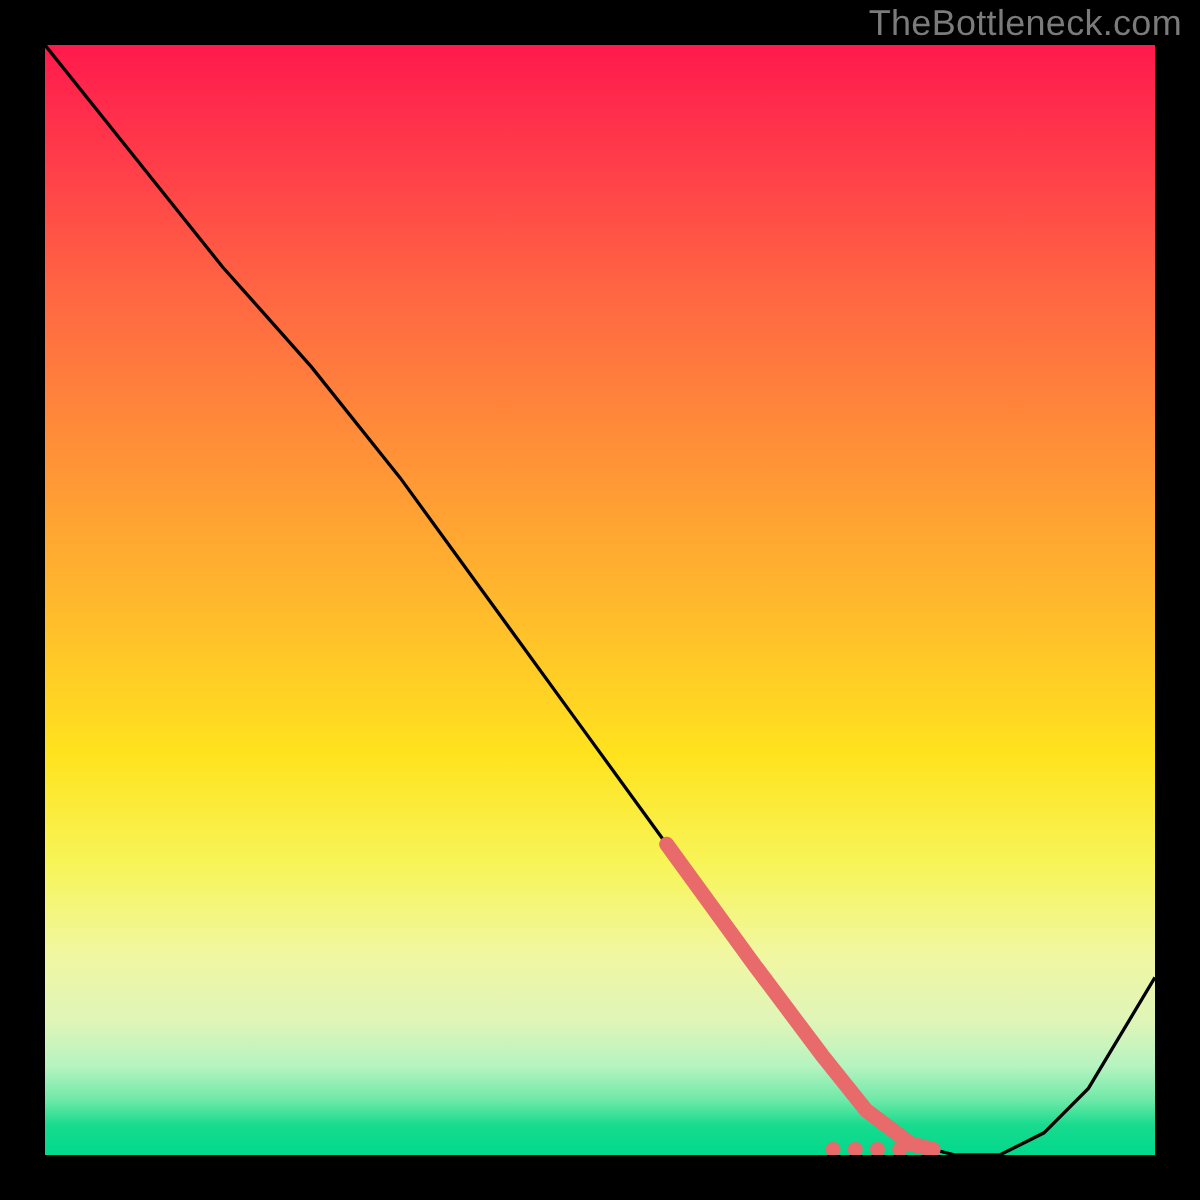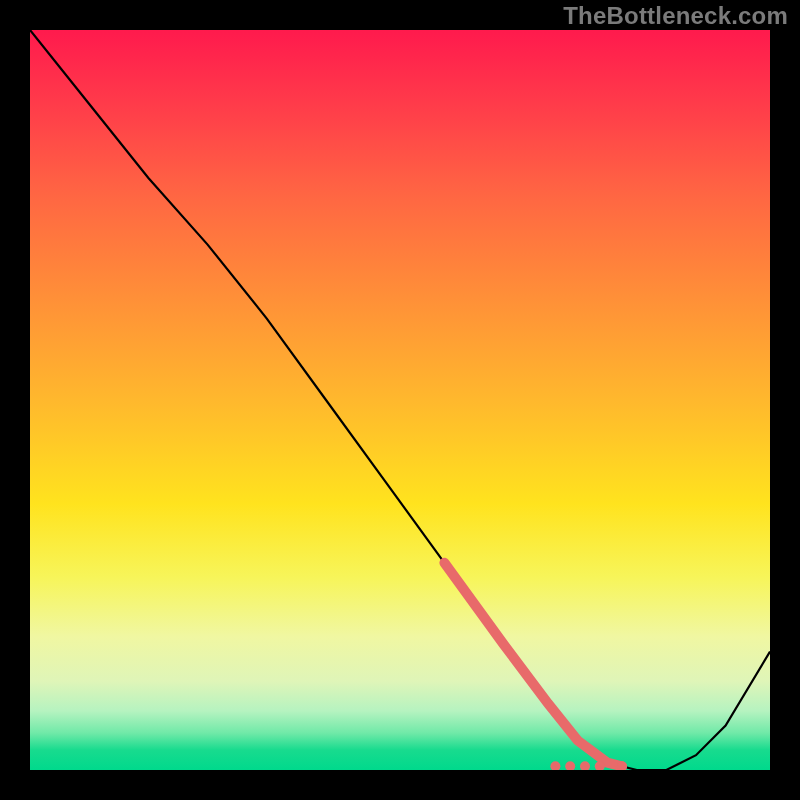--- a/index.html
+++ b/index.html
@@ -16,21 +16,21 @@
     width: 800px;
     height: 800px;
     background: #000;
   }
   .watermark {
     position: absolute;
     top: 2px;
     right: 12px;
     color: #7b7b7b;
     font-size: 24px;
-    font-weight: 700;
+    font-weight: 400;
     letter-spacing: 0.2px;
   }
   .plot {
     position: absolute;
     left: 30px;
     top: 30px;
     width: 740px;
     height: 740px;
     
     background: linear-gradient(to bottom,

